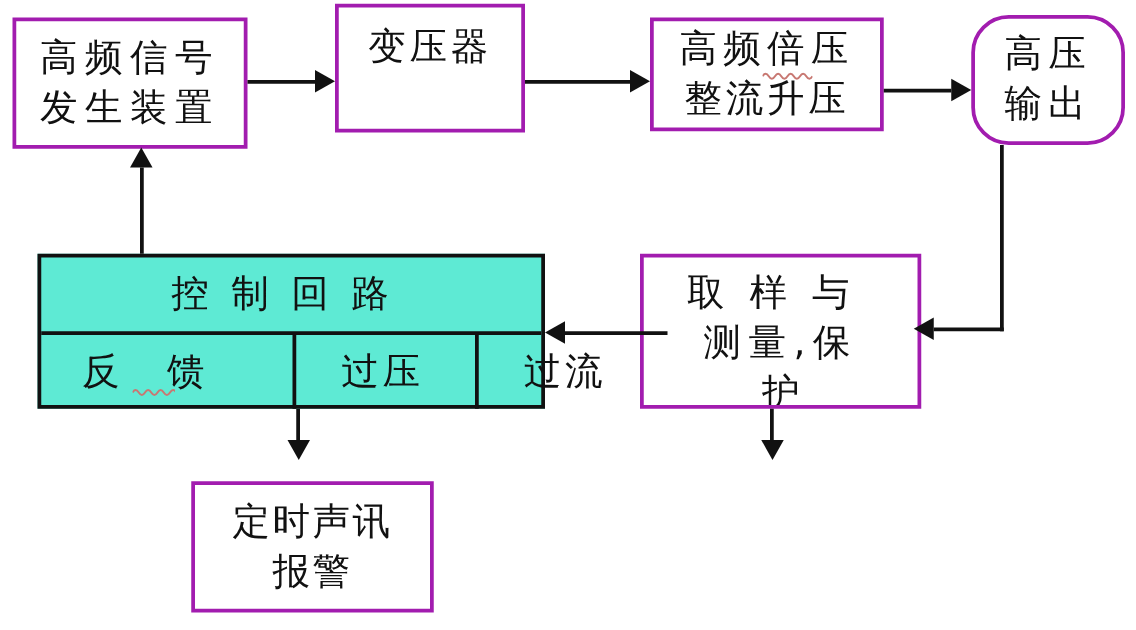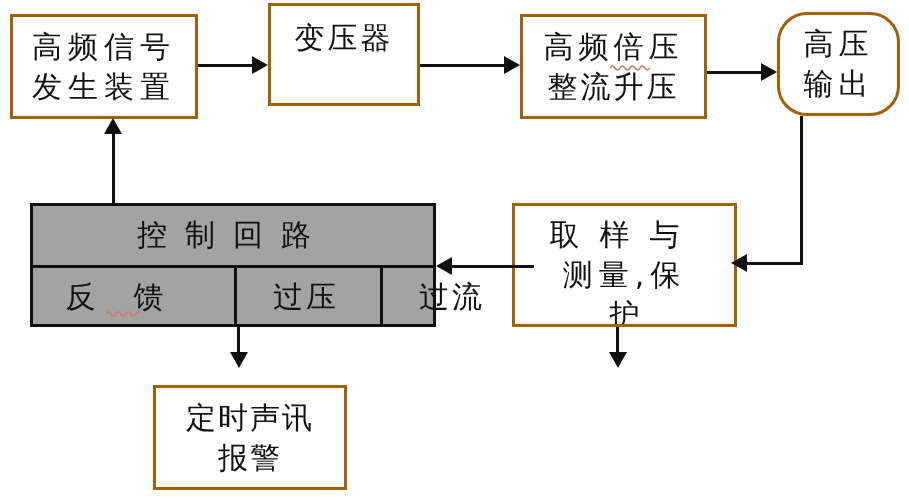--- a/index.html
+++ b/index.html
@@ -2,42 +2,42 @@
 <html><head>
 <meta charset="utf-8">
 <style>
   html,body{margin:0;padding:0;background:#ffffff;}
   #stage{
     position:relative;width:909px;height:504px;background:#ffffff;
     font-family:"DejaVu Sans","Liberation Sans",sans-serif;
     color:#111;overflow:hidden;
   }
   .box{
-    position:absolute;border:3px solid #a16207;background:#fff;
+    position:absolute;border:3px solid #a21caf;background:#fff;
     display:flex;flex-direction:column;align-items:center;justify-content:center;
     text-align:center;box-sizing:border-box;
   }
   .bigtext{font-size:30px;line-height:40px;white-space:nowrap;}
   .ls2{letter-spacing:2px;}
   .ls3{letter-spacing:3px;}
   .ls5{letter-spacing:5px;}
   .ls6{letter-spacing:6px;}
   .ls18{letter-spacing:18px;}
   .ls20{letter-spacing:20px;}
   .ls38{letter-spacing:38px;}
   .topalign{justify-content:flex-start;padding-top:12px;}
   .hline{position:absolute;height:3px;background:#111;}
   .vline{position:absolute;width:3px;background:#111;}
   .arr{position:absolute;width:0;height:0;}
   .arr-right{border-top:9px solid transparent;border-bottom:9px solid transparent;border-left:16px solid #111;}
   .arr-left{border-top:9px solid transparent;border-bottom:9px solid transparent;border-right:16px solid #111;}
   .arr-up{border-left:9px solid transparent;border-right:9px solid transparent;border-bottom:16px solid #111;}
   .arr-down{border-left:9px solid transparent;border-right:9px solid transparent;border-top:16px solid #111;}
   
-  #control-box{position:absolute;left:30px;top:203px;width:406px;height:124px;border:3px solid #111;box-sizing:border-box;background:#a3a3a3;}
+  #control-box{position:absolute;left:30px;top:203px;width:406px;height:124px;border:3px solid #111;box-sizing:border-box;background:#5eead4;}
   #control-title{height:59px;display:flex;align-items:center;justify-content:center;font-size:30px;}
   #control-row{display:flex;height:59px;border-top:3px solid #111;}
   .ccell{display:flex;align-items:center;justify-content:center;font-size:30px;box-sizing:border-box;white-space:nowrap;padding-left:36px;}
   .ccell + .ccell{border-left:3px solid #111;}
   
   #sampling-box{justify-content:flex-start;padding-top:9px;overflow:hidden;}
   .squig{position:absolute;}
 </style>
 </head>
 <body>
@@ -46,21 +46,21 @@
 
   <div class="box" style="left:10px;top:14px;width:188px;height:105px;">
     <div class="bigtext ls6">高频信号</div>
     <div class="bigtext ls6">发生装置</div>
   </div>
 
   <div class="box topalign" style="left:268px;top:3px;width:152px;height:103px;">
     <div class="bigtext ls3">变压器</div>
   </div>
 
-  <div class="box" style="left:520px;top:14px;width:187px;height:105px;justify-content:center;">
+  <div class="box" style="left:520px;top:14px;width:187px;height:91px;justify-content:center;">
     <div class="bigtext ls5" style="position:relative;">
       <span>高频倍压</span>
       <svg class="squig" style="left:66px;top:36px;" width="40" height="8" viewBox="0 0 40 8">
         <path d="M0 5 q2.5 -4 5 0 t5 0 t5 0 t5 0 t5 0 t5 0 t5 0 t5 0" stroke="#c87872" stroke-width="1.6" fill="none"></path>
       </svg>
     </div>
     <div class="bigtext ls3">整流升压</div>
   </div>
 
   <div class="box" style="left:777px;top:12px;width:123px;height:104px;border-radius:30px;">

